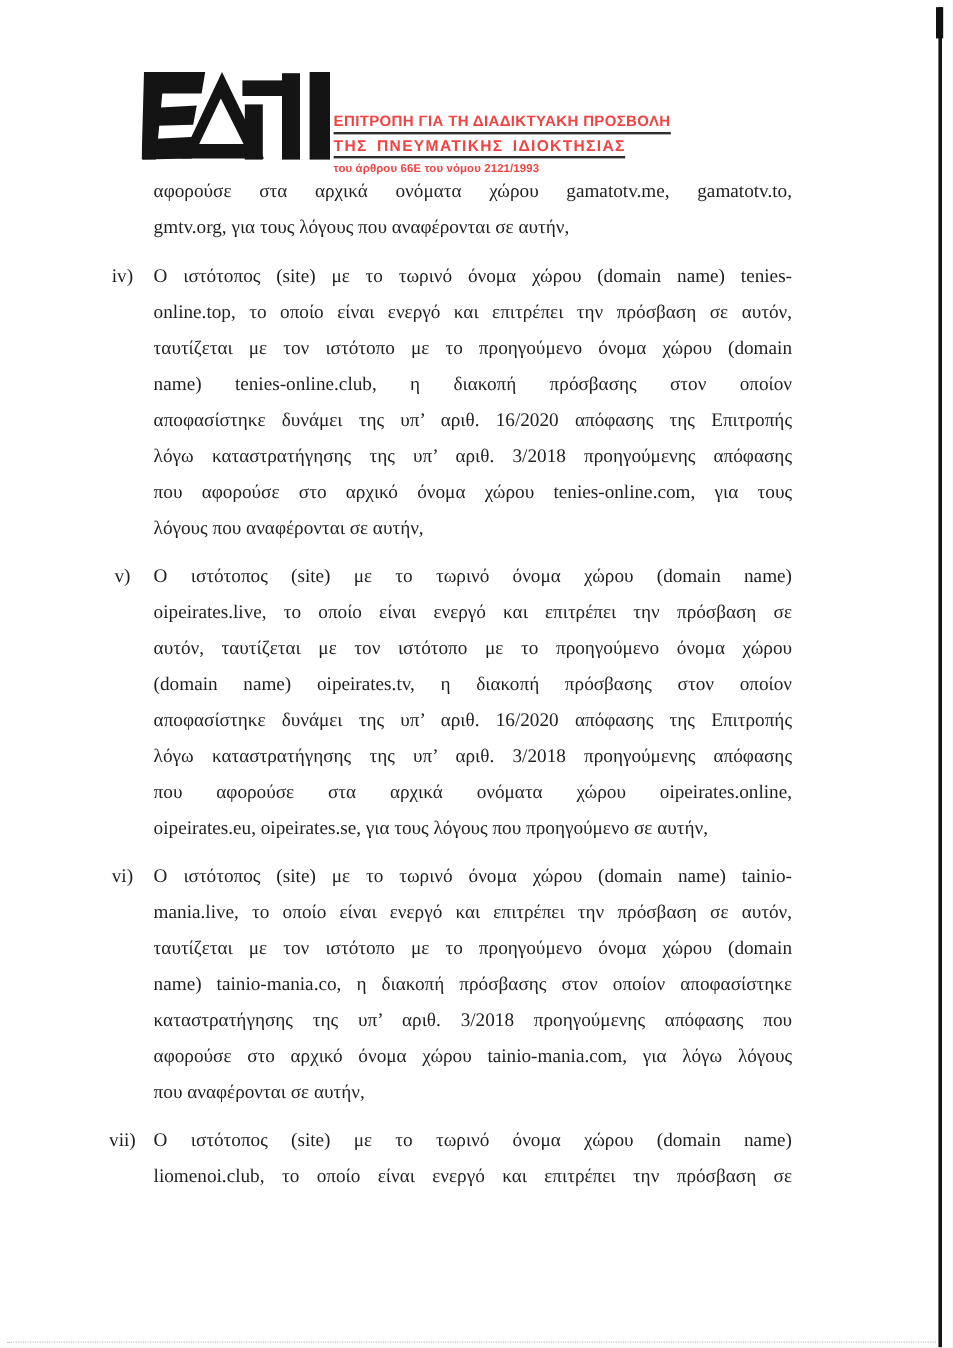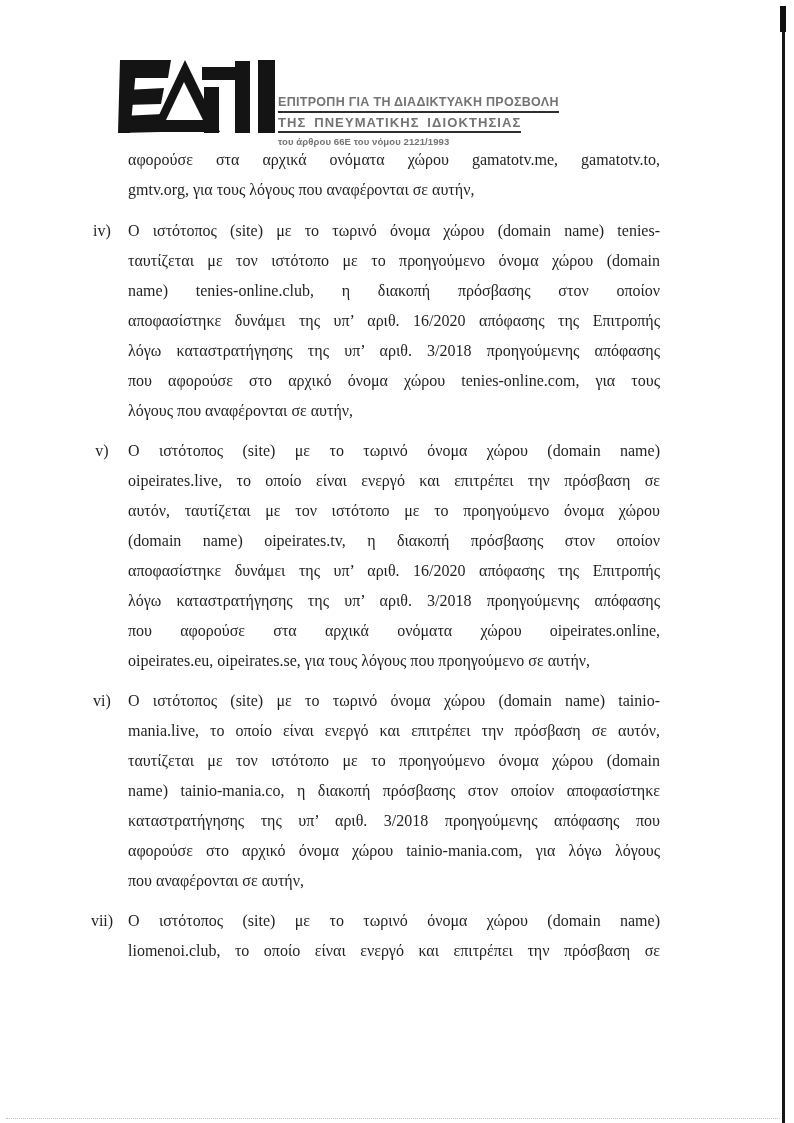--- a/index.html
+++ b/index.html
@@ -13,21 +13,21 @@
     color:#1f1f1f;
   }
 
   
   .letterhead { position:absolute; left:0; top:0; width:100%; height:160px; }
   .logo { position:absolute; left:118px; top:58px; width:157px; height:77px; }
   .logo svg { width:100%; height:100%; display:block; }
   .org {
     position:absolute; left:278px; top:92px; width:300px;
     font-family:"Liberation Sans", sans-serif;
-    font-weight:bold; color:#737373;
+    font-weight:bold; color:#ef4444;
   }
   .org-line1 {
     display:inline-block;
     font-size:12.5px; letter-spacing:0.3px;
     padding-bottom:2px; border-bottom:2px solid #2e2e2e;
     white-space:nowrap;
   }
   .org-line2 {
     display:inline-block;
     font-size:13px; letter-spacing:1.1px; word-spacing:3px;
@@ -105,20 +105,21 @@
   <div class="doc-body">
 
     <div class="para intro">
       <div class="jline">αφορούσε στα αρχικά ονόματα χώρου gamatotv.me, gamatotv.to,</div>
       <div class="jline jlast">gmtv.org, για τους λόγους που αναφέρονται σε αυτήν,</div>
     </div>
 
     <div class="para">
       <div class="marker">iv)</div>
       <div class="jline">Ο ιστότοπος (site) με το τωρινό όνομα χώρου (domain name) tenies-</div>
+      <div class="jline">online.top, το οποίο είναι ενεργό και επιτρέπει την πρόσβαση σε αυτόν,</div>
       <div class="jline">ταυτίζεται με τον ιστότοπο με το προηγούμενο όνομα χώρου (domain</div>
       <div class="jline">name) tenies-online.club, η διακοπή πρόσβασης στον οποίον</div>
       <div class="jline">αποφασίστηκε δυνάμει της υπ’ αριθ. 16/2020 απόφασης της Επιτροπής</div>
       <div class="jline">λόγω καταστρατήγησης της υπ’ αριθ. 3/2018 προηγούμενης απόφασης</div>
       <div class="jline">που αφορούσε στο αρχικό όνομα χώρου tenies-online.com, για τους</div>
       <div class="jline jlast">λόγους που αναφέρονται σε αυτήν,</div>
     </div>
 
     <div class="para">
       <div class="marker">v)</div>

